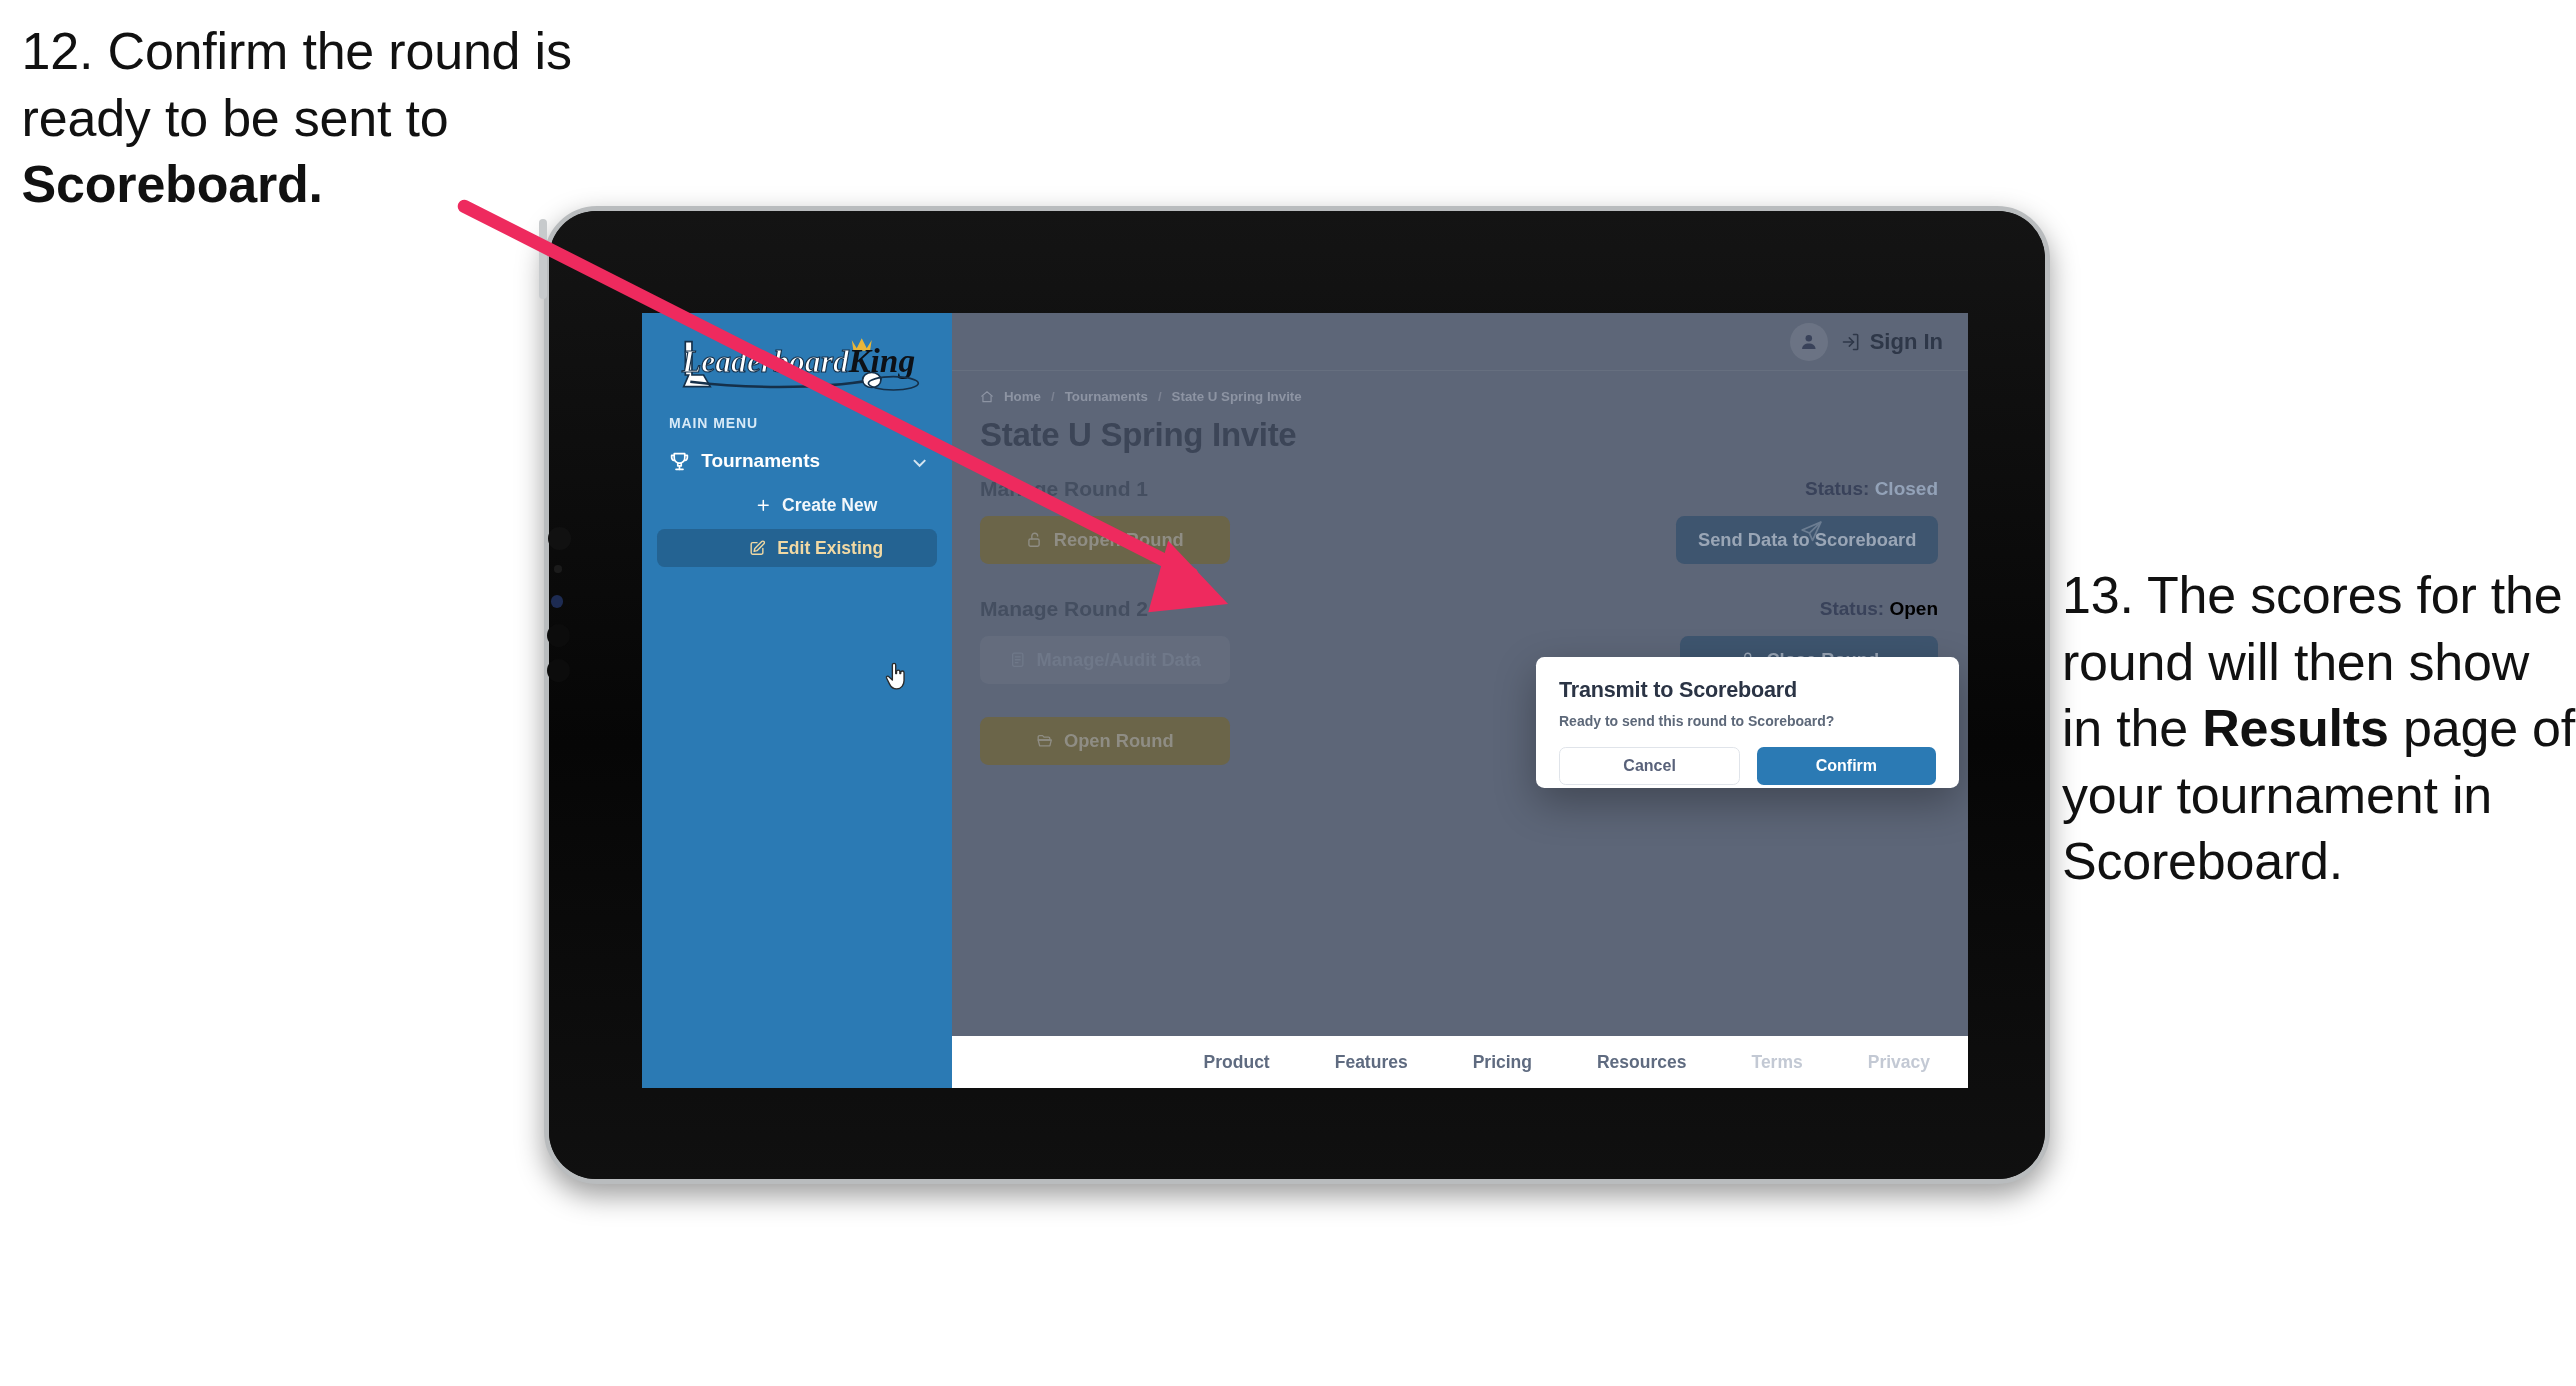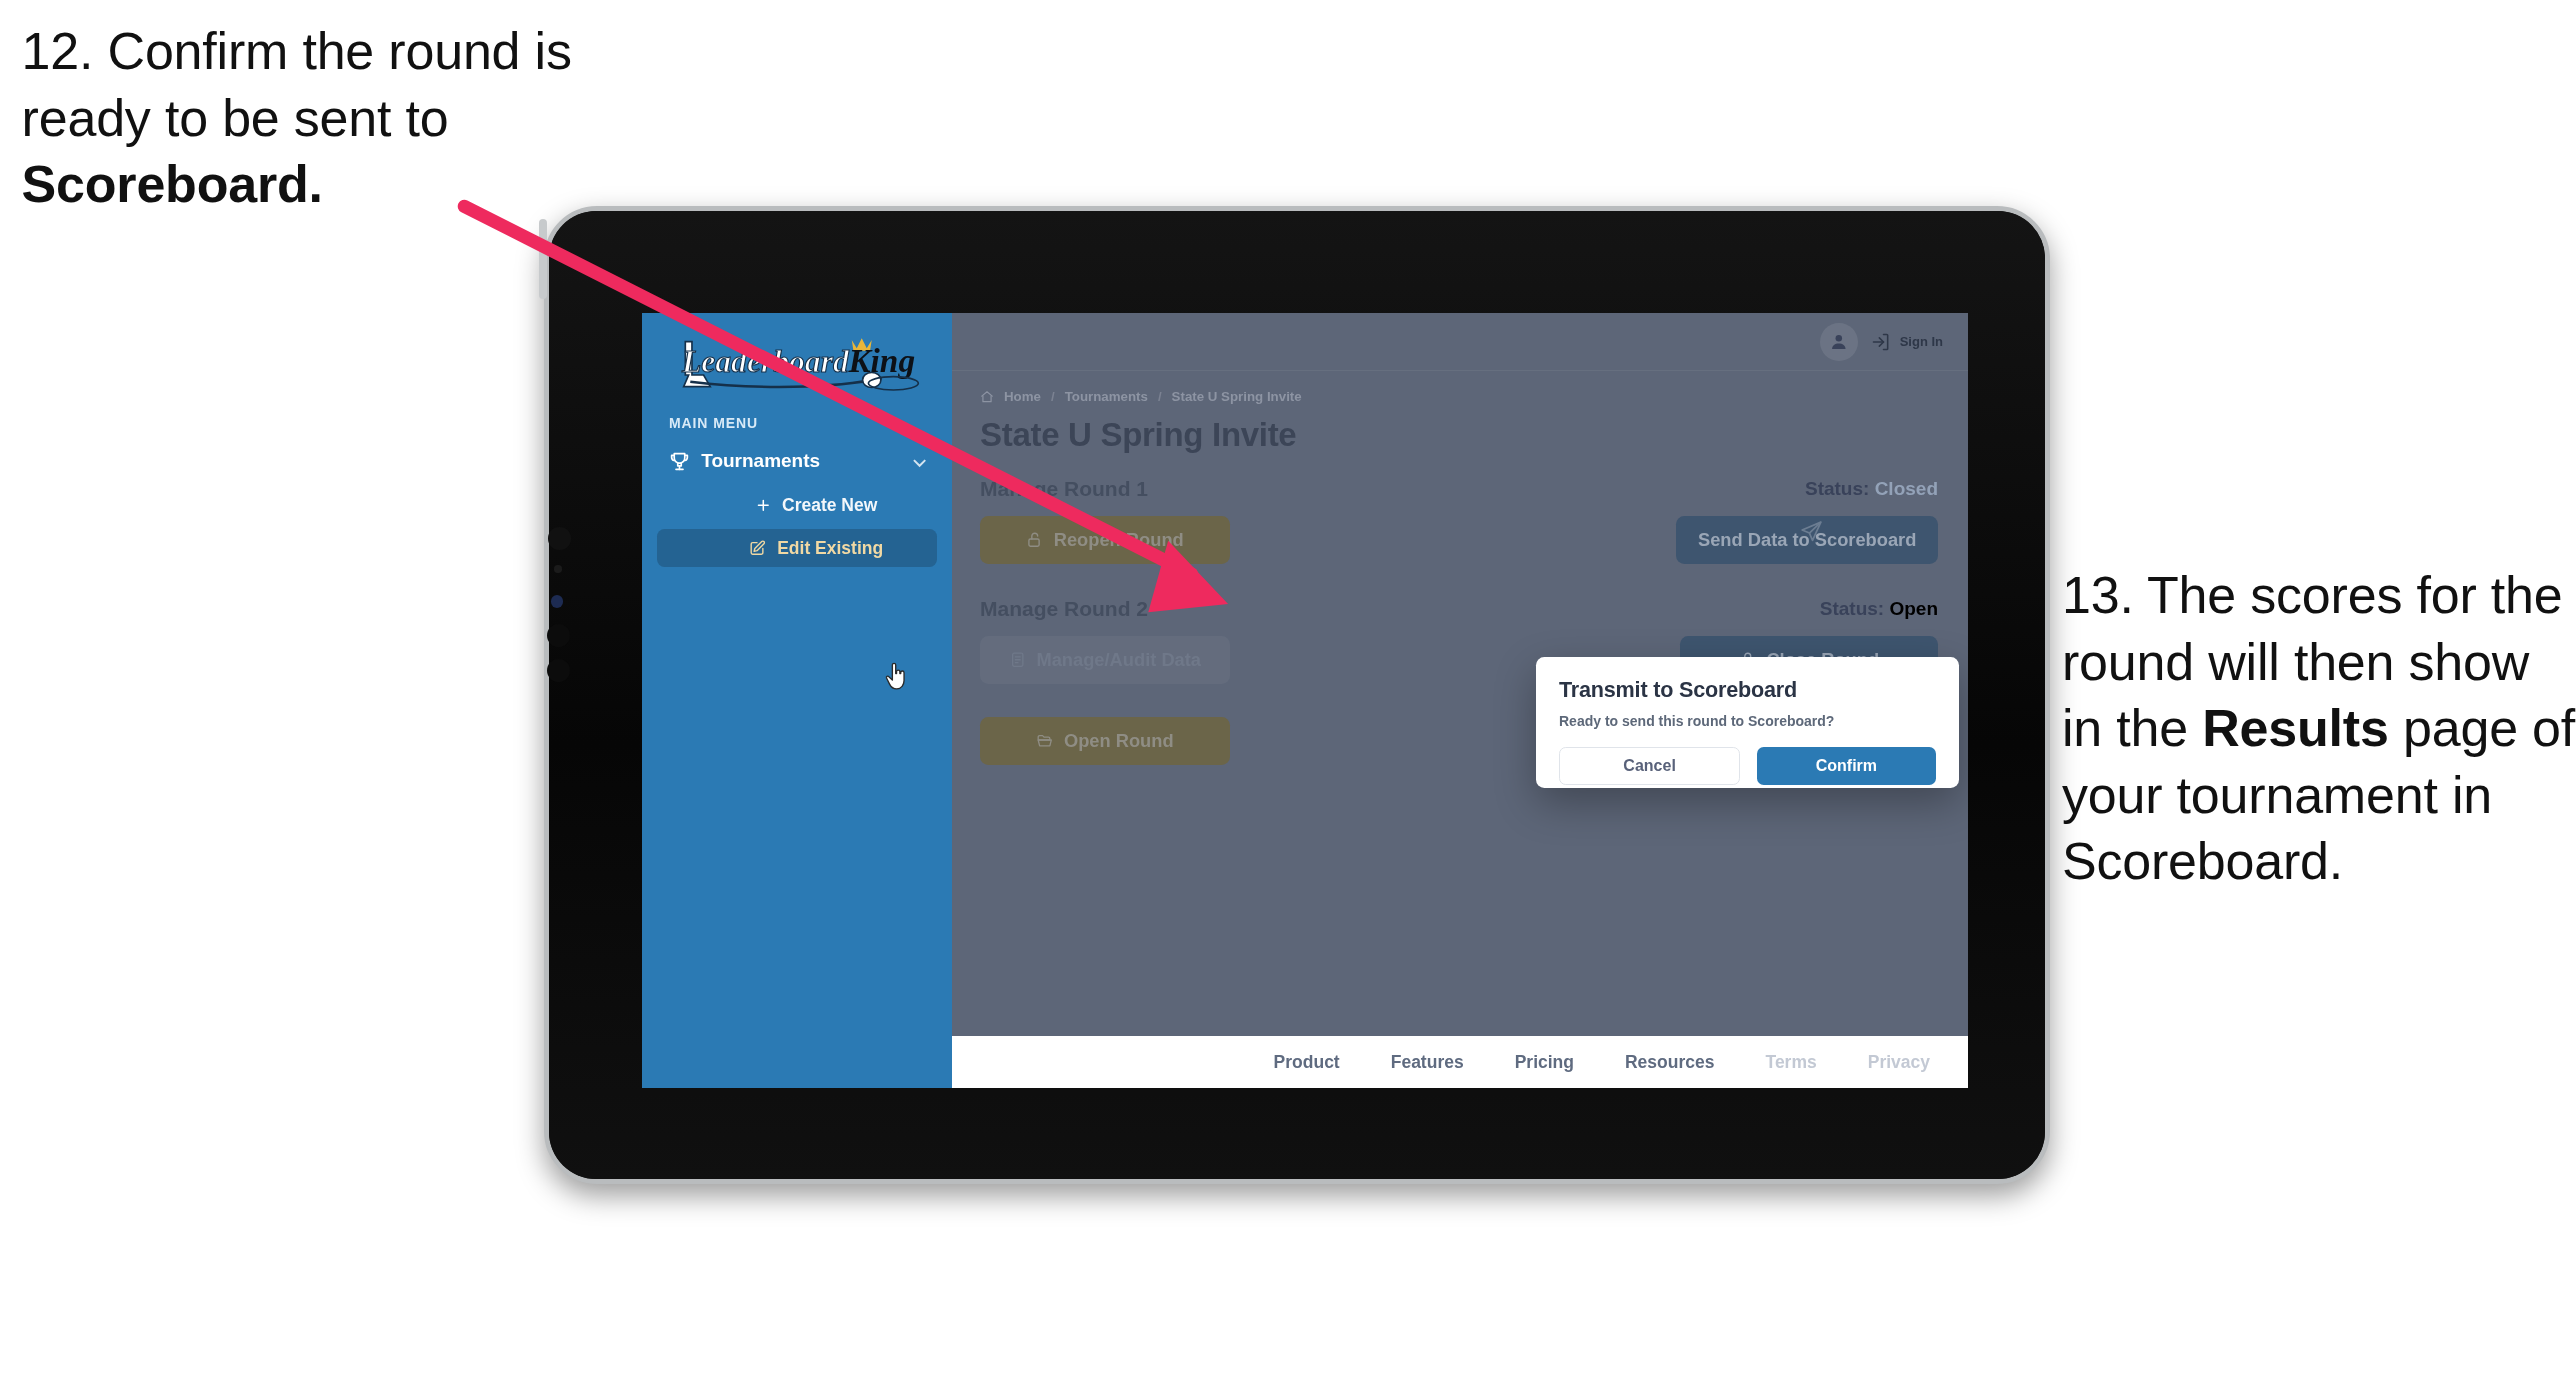--- a/index.html
+++ b/index.html
@@ -127,21 +127,21 @@
     padding-right: 25px; gap: 13.3px;
     border-bottom: 0.8px solid rgba(255,255,255,.06);
   }
   #avatar {
     width: 38px; height: 38px; border-radius: 50%;
     background: rgba(255,255,255,.09);
     display:flex; align-items:center; justify-content:center;
   }
   #signin {
     display:flex; align-items:center; gap: 8.3px;
-    font-size: 13px; font-weight: 700; color: #2e3748;
+    font-size: 22px; font-weight: 700; color: #2e3748;
   }
 
   #content { flex: 1 1 auto; padding: 18.3px 30px 0 28px; }
 
   #breadcrumb {
     display:flex; align-items:center; gap: 10px;
     font-size: 13.3px; color: #8d94a3; font-weight:600;
     margin-bottom: 11.6px;
   }
   #breadcrumb .sep { color:#7b8292; }
@@ -167,21 +167,21 @@
     padding: 0 21.6px;
   }
   .btn-olive   { background:#6b6549; color:#8f8d84; min-width: 250px; }
   .btn-ghost   { background:rgba(255,255,255,.045); color:#6f7889; min-width: 250px; }
   .btn-navy    { background:#3e556f; color:#9aa6b6; min-width: 258px; }
 
   #footer {
     flex: 0 0 52px; height: 52px;
     background: #ffffff;
     display:flex; align-items:center; justify-content:flex-end;
-    gap: 51px; padding-right: 38px;
+    gap: 65px; padding-right: 38px;
   }
   #footer .flink { font-size: 17.5px; font-weight: 700; color:#5f6b80; }
   #footer .flink.muted { color:#c3c9d4; }
 
   
   #modal {
     position:absolute;
     left: 584px; top: 344px;
     width: 423px; height: 131px;
     background:#ffffff;

